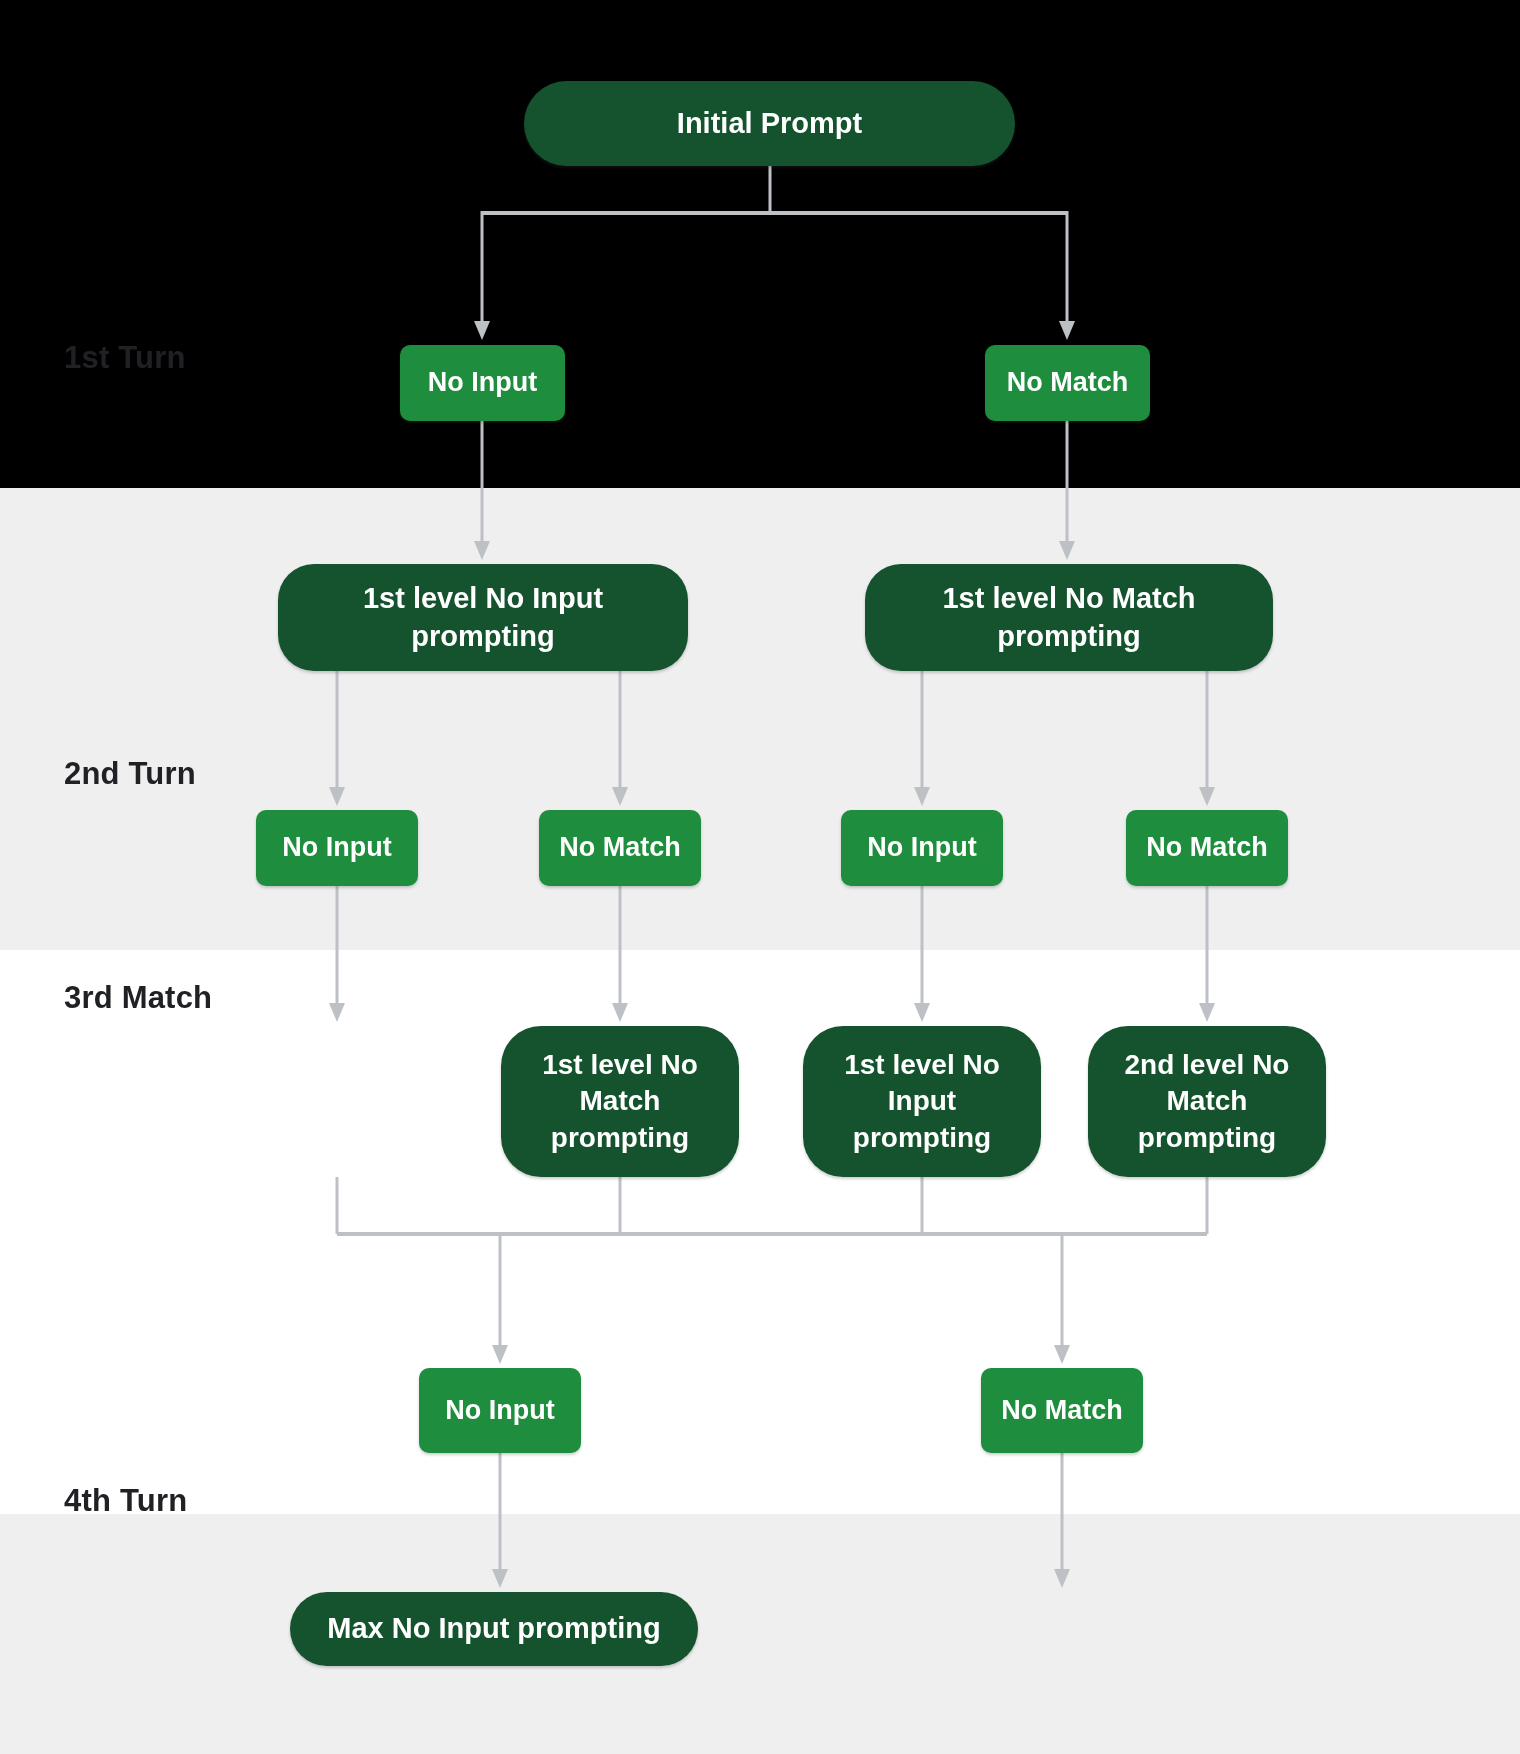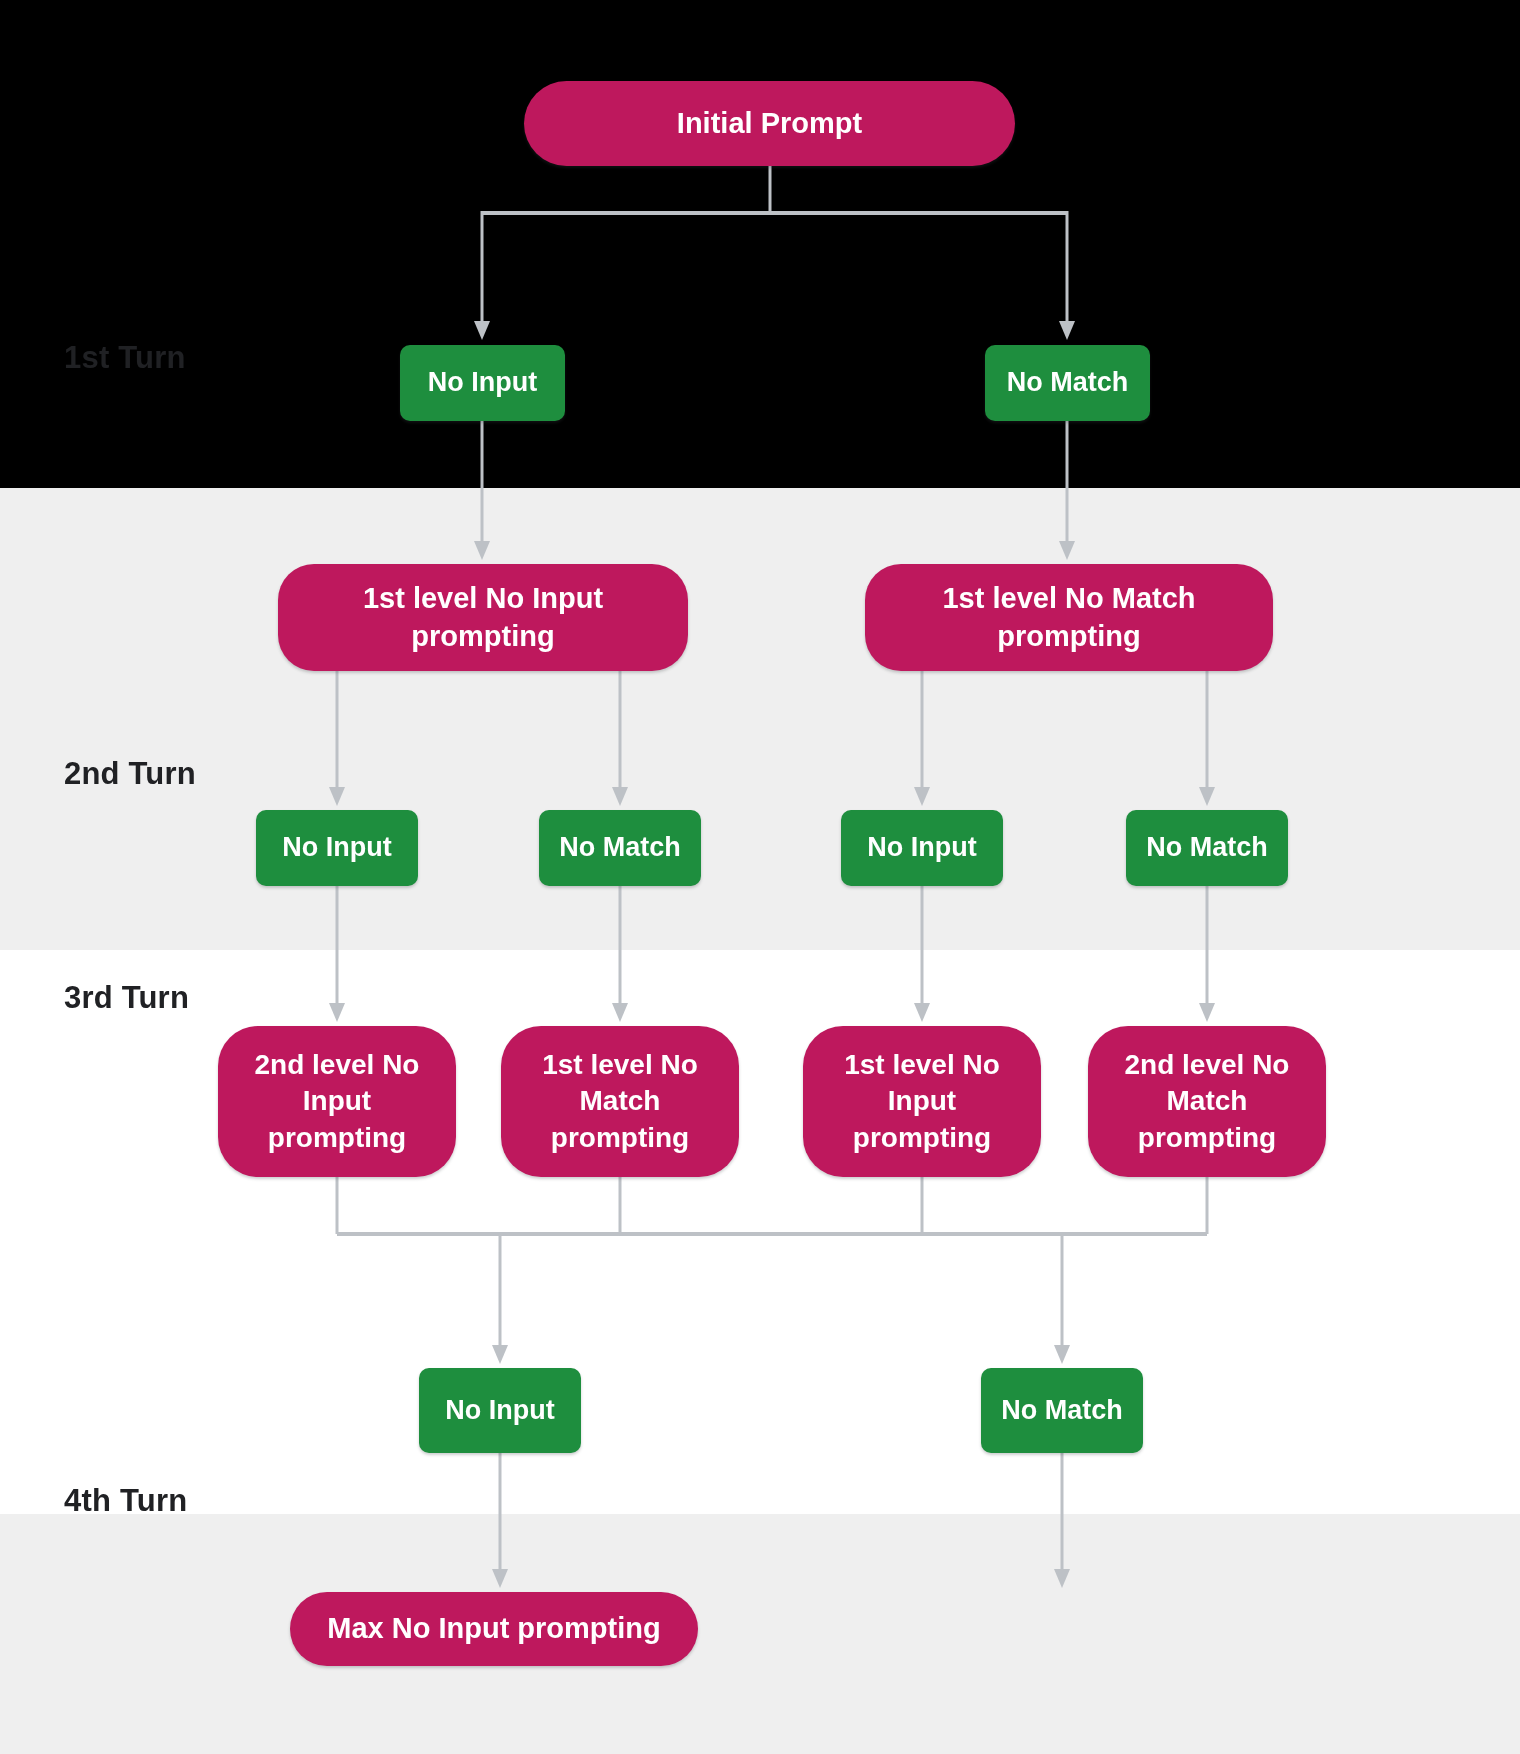--- a/index.html
+++ b/index.html
@@ -43,21 +43,21 @@
     display: flex;
     align-items: center;
     justify-content: center;
     text-align: center;
     color: #ffffff;
     font-weight: 600;
     box-sizing: border-box;
     box-shadow: 0 2px 3px rgba(60,64,67,0.25);
     line-height: 1.3;
   }
-  .prompt { background: #be185d; }
+  .prompt { background: #14532d; }
   .event  { background: #1e8e3e; border-radius: 10px; font-size: 27px; text-align: right; }
 
   .root-pill {
     left: 524px; top: 81px; width: 491px; height: 85px;
     border-radius: 43px; font-size: 29px;
   }
   .ev-t1-a { left: 400px; top: 345px; width: 165px; height: 76px; }
   .ev-t1-b { left: 985px; top: 345px; width: 165px; height: 76px; }
 
   .pr-t2-a { left: 278px; top: 564px; width: 410px; height: 107px; border-radius: 36px; font-size: 29px; padding: 0 30px; }
@@ -135,37 +135,36 @@
     <path d="M1062 1364 L1054 1345 L1070 1345 Z"></path>
 
     <line x1="500" y1="1453" x2="500" y2="1570"></line>
     <line x1="1062" y1="1453" x2="1062" y2="1570"></line>
     <path d="M500 1588 L492 1569 L508 1569 Z"></path>
     <path d="M1062 1588 L1054 1569 L1070 1569 Z"></path>
   </svg>
 
   <div class="turn-label turn-1">1st Turn</div>
   <div class="turn-label turn-2">2nd Turn</div>
-  <div class="turn-label turn-3">3rd Turn</div>
+  <div class="turn-label turn-3">3rd Match</div>
   <div class="turn-label turn-4">4th Turn</div>
 
   <div class="node prompt root-pill">Initial Prompt</div>
 
   <div class="node event ev-t1-a">No Input</div>
   <div class="node event ev-t1-b">No Match</div>
 
   <div class="node prompt pr-t2-a">1st level No Input prompting</div>
   <div class="node prompt pr-t2-b">1st level No Match prompting</div>
 
   <div class="node event ev-t2-a">No Input</div>
   <div class="node event ev-t2-b">No Match</div>
   <div class="node event ev-t2-c">No Input</div>
   <div class="node event ev-t2-d">No Match</div>
 
-  <div class="node prompt pr-t3 pr-t3-a">2nd level No Input prompting</div>
   <div class="node prompt pr-t3 pr-t3-b">1st level No Match prompting</div>
   <div class="node prompt pr-t3 pr-t3-c">1st level No Input prompting</div>
   <div class="node prompt pr-t3 pr-t3-d">2nd level No Match prompting</div>
 
   <div class="node event ev-t3-a">No Input</div>
   <div class="node event ev-t3-b">No Match</div>
 
   <div class="node prompt max-pill max-pill-a">Max No Input prompting</div>
 
 </div>

